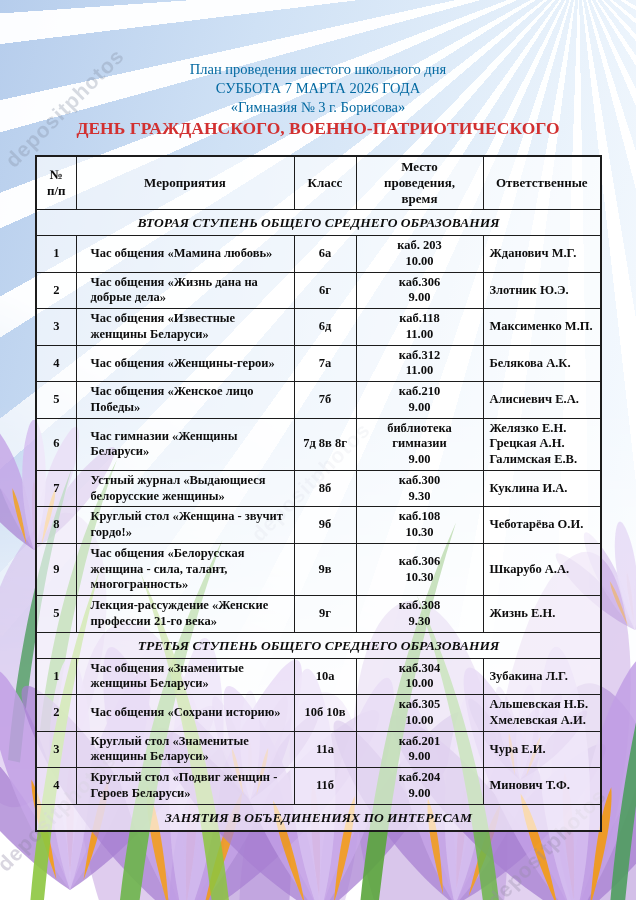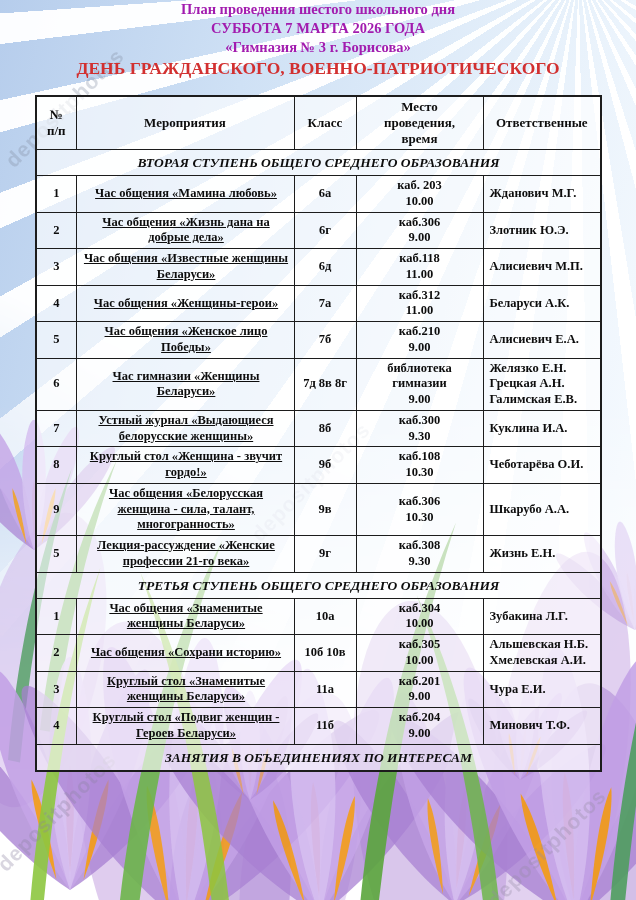--- a/index.html
+++ b/index.html
@@ -29,22 +29,22 @@
     font-size:21px;font-weight:bold;letter-spacing:1px;
     color:rgba(125,135,155,.30);transform:rotate(-45deg);
     white-space:nowrap;pointer-events:none;
   }
   .wm1{left:-14px;top:96px;}
   .wm2{left:-22px;top:800px;color:rgba(140,130,160,.33);}
   .wm3{left:468px;top:836px;color:rgba(150,140,165,.33);}
   .wm4{left:232px;top:470px;color:rgba(130,135,160,.18);}
   
   .page{position:relative;z-index:3;}
-  .doc-header{text-align:center;color:#a21caf;
-    font-weight:bold;font-size:14.5px;line-height:1.32;}
+  .doc-header{margin-top:60px;text-align:center;color:#0369a1;
+    font-weight:normal;font-size:14.5px;line-height:1.32;}
   .doc-title{text-align:center;color:#d23030;
     font-weight:bold;font-size:17.5px;line-height:1.3;}
   table.plan{
     margin:15px 0 0 35px;width:565px;border-collapse:collapse;
     border:2px solid #1c1c1c;table-layout:fixed;
   }
   .plan col.c-num{width:40px;}
   .plan col.c-event{width:218px;}
   .plan col.c-grade{width:62px;}
   .plan col.c-place{width:127px;}
@@ -52,21 +52,21 @@
   .plan th,.plan td{
     border:1px solid #1c1c1c;
     background:rgba(255,255,255,.64);
     color:#0d0d0d;font-weight:bold;
     padding:2px 4px;vertical-align:middle;
   }
   .plan th{font-size:13px;line-height:1.22;text-align:center;white-space:pre-line;height:48px;}
   .plan td{font-size:12.5px;line-height:1.26;}
   td.cell-num,td.cell-grade,td.cell-place{text-align:center;}
   td.cell-place,td.cell-resp{white-space:pre-line;}
-  td.cell-event{text-align:center;padding-left:6px;text-decoration:underline;}
+  td.cell-event{text-align:left;padding-left:14px;}
   td.cell-resp{text-align:left;padding-left:6px;}
   tr.section-row td{
     text-align:center;font-style:italic;font-size:13.5px;
     padding:4px 0;background:rgba(255,255,255,.64);
   }
   tr.data-row td{height:30px;}
 </style>
 </head>
 <body>
 
@@ -175,29 +175,29 @@
           <td class="cell-place">каб.306
 9.00</td>
           <td class="cell-resp">Злотник Ю.Э.</td>
         </tr>
         <tr class="data-row">
           <td class="cell-num">3</td>
           <td class="cell-event">Час общения «Известные женщины Беларуси»</td>
           <td class="cell-grade">6д</td>
           <td class="cell-place">каб.118
 11.00</td>
-          <td class="cell-resp">Алисиевич М.П.</td>
+          <td class="cell-resp">Максименко М.П.</td>
         </tr>
         <tr class="data-row">
           <td class="cell-num">4</td>
           <td class="cell-event">Час общения «Женщины-герои»</td>
           <td class="cell-grade">7а</td>
           <td class="cell-place">каб.312
 11.00</td>
-          <td class="cell-resp">Беларуси А.К.</td>
+          <td class="cell-resp">Белякова А.К.</td>
         </tr>
         <tr class="data-row">
           <td class="cell-num">5</td>
           <td class="cell-event">Час общения «Женское лицо Победы»</td>
           <td class="cell-grade">7б</td>
           <td class="cell-place">каб.210
 9.00</td>
           <td class="cell-resp">Алисиевич Е.А.</td>
         </tr>
         <tr class="data-row">

